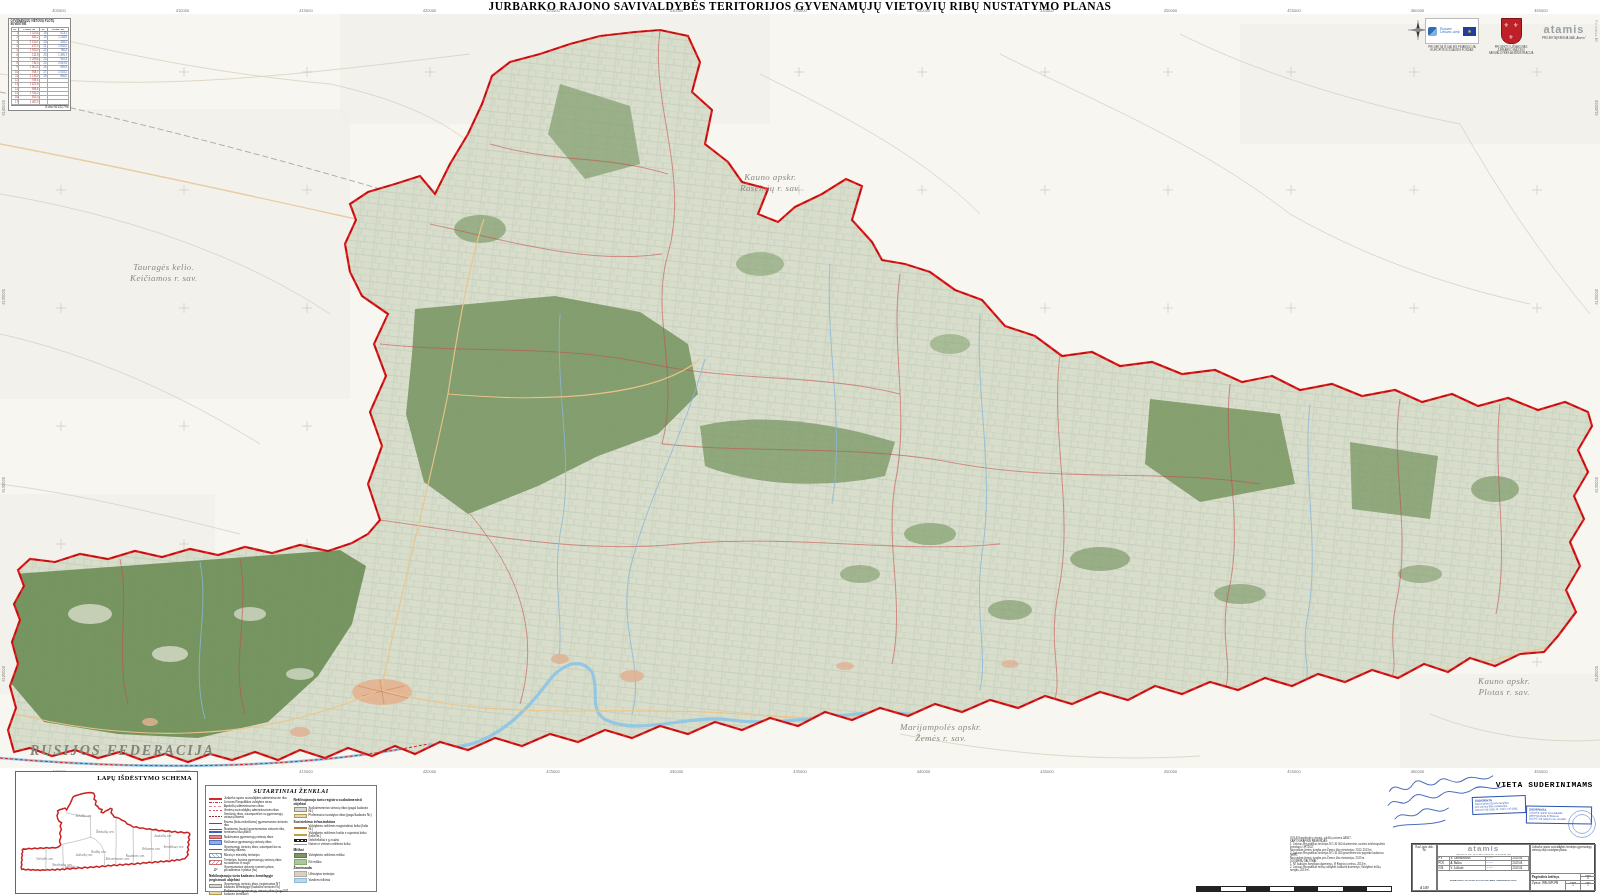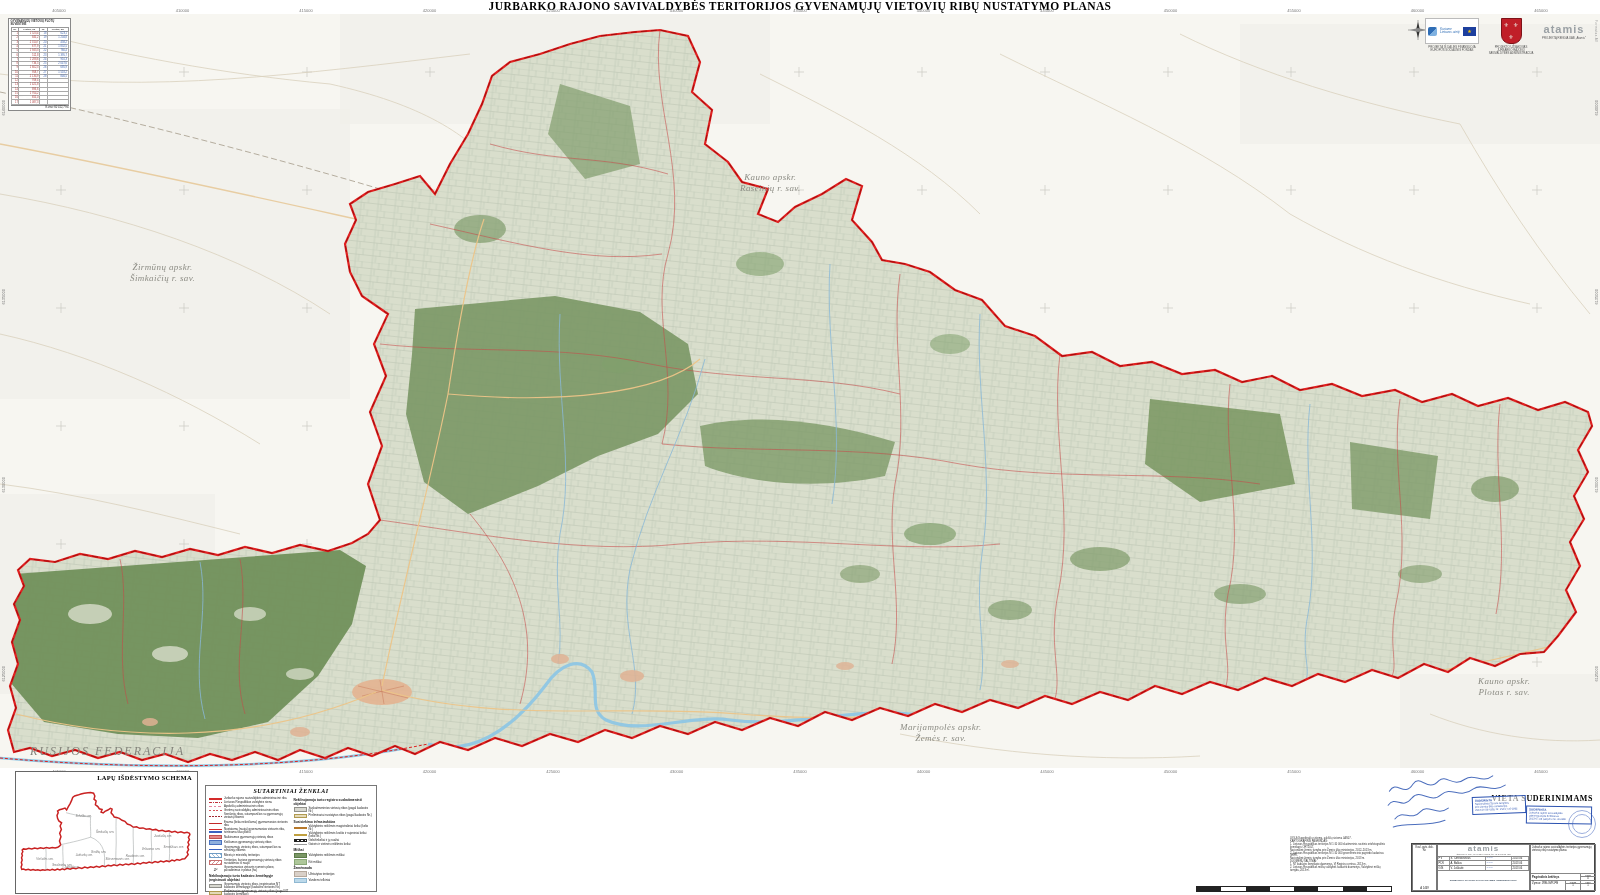--- a/index.html
+++ b/index.html
@@ -17,21 +17,21 @@
   .ruler-bottom{top:769px}
   .side-ruler{position:absolute;top:14px;bottom:127px;display:flex;flex-direction:column;justify-content:space-around;
     font-size:4px;color:#777;pointer-events:none}
   .side-ruler span{writing-mode:vertical-rl;transform:rotate(180deg)}
   .side-left{left:1px}.side-right{right:1px}
   
   .map-area{position:absolute;top:14px;left:0;width:1600px;height:754px;background:#f7f6f1;border-bottom:1px solid #222}
   .map-area svg{display:block}
   .region-label{position:absolute;font-family:"Liberation Serif",serif;font-style:italic;color:#8c8c84;
     font-size:9px;line-height:10.5px;text-align:center;letter-spacing:.4px;white-space:nowrap}
-  .region-label.caps{font-size:12px;letter-spacing:2px;font-weight:normal;color:#84847c}
+  .region-label.caps{font-size:14px;letter-spacing:2px;font-weight:bold;color:#84847c}
   
   .corner-table{position:absolute;left:8px;top:4px;background:rgba(255,255,255,.95);border:.5px solid #888;
     padding:1px 1.5px;width:58px}
   .corner-table .ct-title{font-size:2.8px;font-weight:bold;color:#333;margin-bottom:.6px;line-height:3px}
   .corner-table table{border-collapse:collapse;width:100%}
   .corner-table th{font-size:2.5px;color:#444;border:.3px solid #999;padding:.2px .5px;font-weight:bold}
   .corner-table td{font-size:2.6px;border:.3px solid #aaa;padding:.15px .5px;text-align:right;white-space:nowrap}
   .corner-table td:nth-child(1),.corner-table td:nth-child(2){color:#b23a3a}
   .corner-table td:nth-child(3),.corner-table td:nth-child(4){color:#3a62b2}
   .corner-table .ct-footer{font-size:2.7px;color:#222;border-top:.4px solid #888;margin-top:.4px;text-align:right}
@@ -86,21 +86,21 @@
   .sw-forest2{height:5.4px;background:#aec79a;border:.3px solid #8aa877}
   .sw-built{height:5.4px;background:#d9d0c8;border:.3px solid #b5a89c}
   .sw-water{height:5.4px;background:#bcd9ea;border:.3px solid #8fb8d2}
   
   .notes{position:absolute;left:1290px;top:70px;width:100px;font-size:2.6px;line-height:2.9px;color:#333}
   .scalebar{position:absolute;left:1196px;top:118px;width:194px;height:3.5px;display:flex;border:.4px solid #222}
   .scalebar span{flex:1}
   .scalebar span:nth-child(odd){background:#222}
   .scalebar span:nth-child(even){background:#fff}
   
-  .approvals-title{position:absolute;right:7px;top:26px;font-family:Liberation Serif, serif;font-weight:bold;
+  .approvals-title{position:absolute;right:7px;top:12px;font-family:Liberation Mono, monospace;font-weight:bold;
     font-size:8px;letter-spacing:.6px;color:#000}
   .handwriting{position:absolute;left:1386px;top:4px;transform:rotate(-3deg)}
   .stamp{position:absolute;border:.6px solid #2b52b0;color:#2b52b0;padding:1.5px 2px;font-size:2.6px;line-height:3px;
     background:rgba(255,255,255,.6);transform:rotate(-2deg)}
   .stamp .s-head{font-weight:bold;font-size:3px;margin-bottom:.5px}
   .stamp1{left:1472px;top:28px;width:48px}
   .stamp2{left:1526px;top:38px;width:60px;transform:rotate(1deg)}
   .round-stamp{position:absolute;left:1568px;top:42px;width:26px;height:26px;border:1px solid #4a6cc0;border-radius:50%;opacity:.55}
   .round-stamp:before{content:"";position:absolute;inset:3px;border:.6px solid #4a6cc0;border-radius:50%}
   
@@ -269,22 +269,22 @@
       <use href="#muni" fill="none" stroke="#e02020" stroke-width="2.2"></use>
       <use href="#muni" fill="none" stroke="#9c0a0a" stroke-width="0.9" stroke-dasharray="6 4"></use>
       <path d="M0,744 C140,756 300,756 428,730" stroke="#d22" stroke-width="1" stroke-dasharray="3 2" fill="none"></path>
     </svg>
 
     <div class="region-label" style="left:740px;top:158px">
       <div>Kauno apskr.</div>
         <div>Raseinių r. sav.</div>
     </div>
     <div class="region-label" style="left:130px;top:248px">
-      <div>Žirmūnų apskr.</div>
-        <div>Šimkaičių r. sav.</div>
+      <div>Tauragės kelio.</div>
+        <div>Keičiamos r. sav.</div>
     </div>
     <div class="region-label caps" style="left:30px;top:732px">
       <div>RUSIJOS FEDERACIJA</div>
     </div>
     <div class="region-label" style="left:900px;top:708px">
       <div>Marijampolės apskr.</div>
         <div>Žemės r. sav.</div>
     </div>
     <div class="region-label" style="left:1478px;top:662px">
       <div>Kauno apskr.</div>

